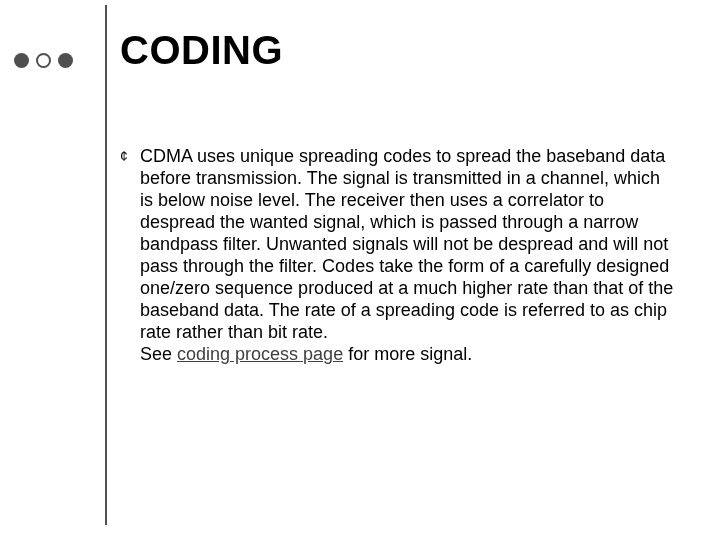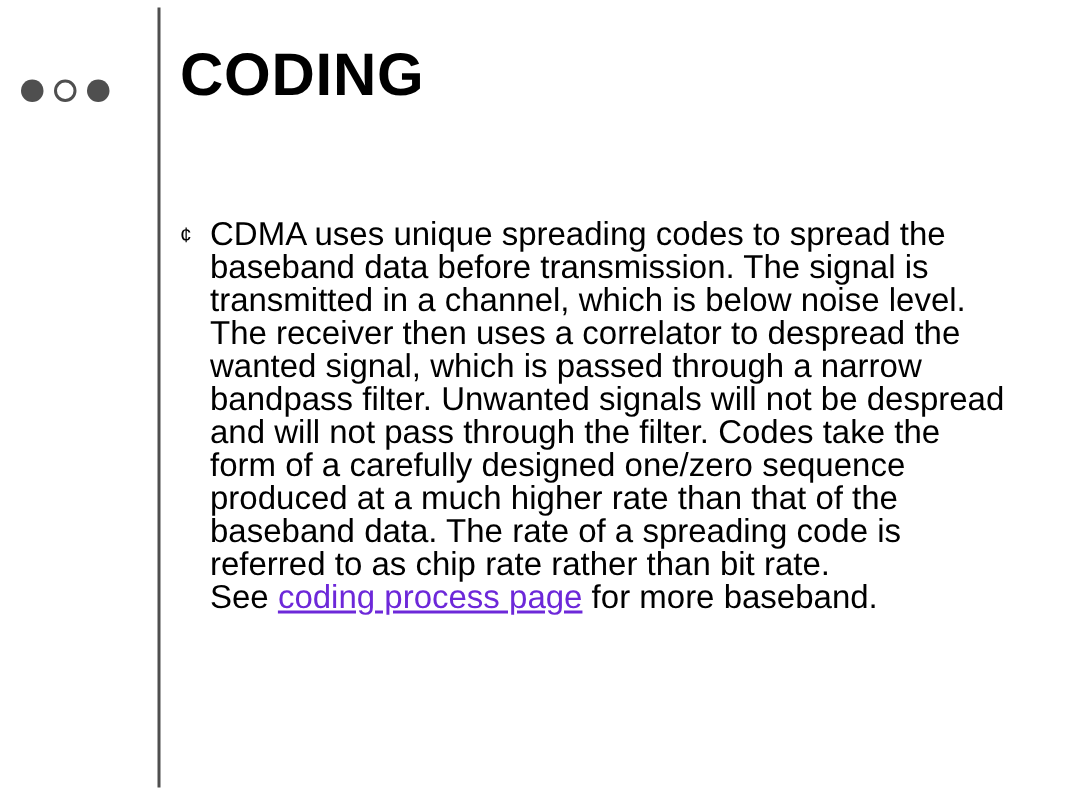--- a/index.html
+++ b/index.html
@@ -63,25 +63,25 @@
   .item-bullet {
     flex: 0 0 20px;
     font-size: 14px;
     line-height: 22px;
     padding-top: 0px;
     color: #000000;
     text-align: left;
   }
   .item-text {
     flex: 1 1 auto;
-    font-size: 22px;
+    font-size: 18px;
     line-height: 22px;
   }
   .item-text a, .url-block a {
-    color: #6d28d9;
+    color: #404040;
     text-decoration: underline;
   }
   .url-block {
     position: absolute;
     left: 120px;
     top: 421px;
     width: 555px;
     font-size: 18px;
     line-height: 22px;
   }
@@ -100,19 +100,19 @@
   <div class="vline"></div>
 
   <div class="title">CODING</div>
 
   <div class="body-block">
     <div class="item">
       <div class="item-bullet">¢</div>
       <div class="item-text">
         <span>CDMA uses unique spreading codes to spread the baseband data before transmission. The signal is transmitted in a channel, which is below noise level. The receiver then uses a correlator to despread the wanted signal, which is passed through a narrow bandpass filter. Unwanted signals will not be despread and will not pass through the filter. Codes take the form of a carefully designed one/zero sequence produced at a much higher rate than that of the baseband data. The rate of a spreading code is referred to as chip rate rather than bit rate.</span>
         <br>
-        <span>See </span><a href="#">coding process page</a><span> for more baseband.</span>
+        <span>See </span><a href="#">coding process page</a><span> for more signal.</span>
       </div>
     </div>
   </div>
 
 
 </div>
 
 </body></html>

